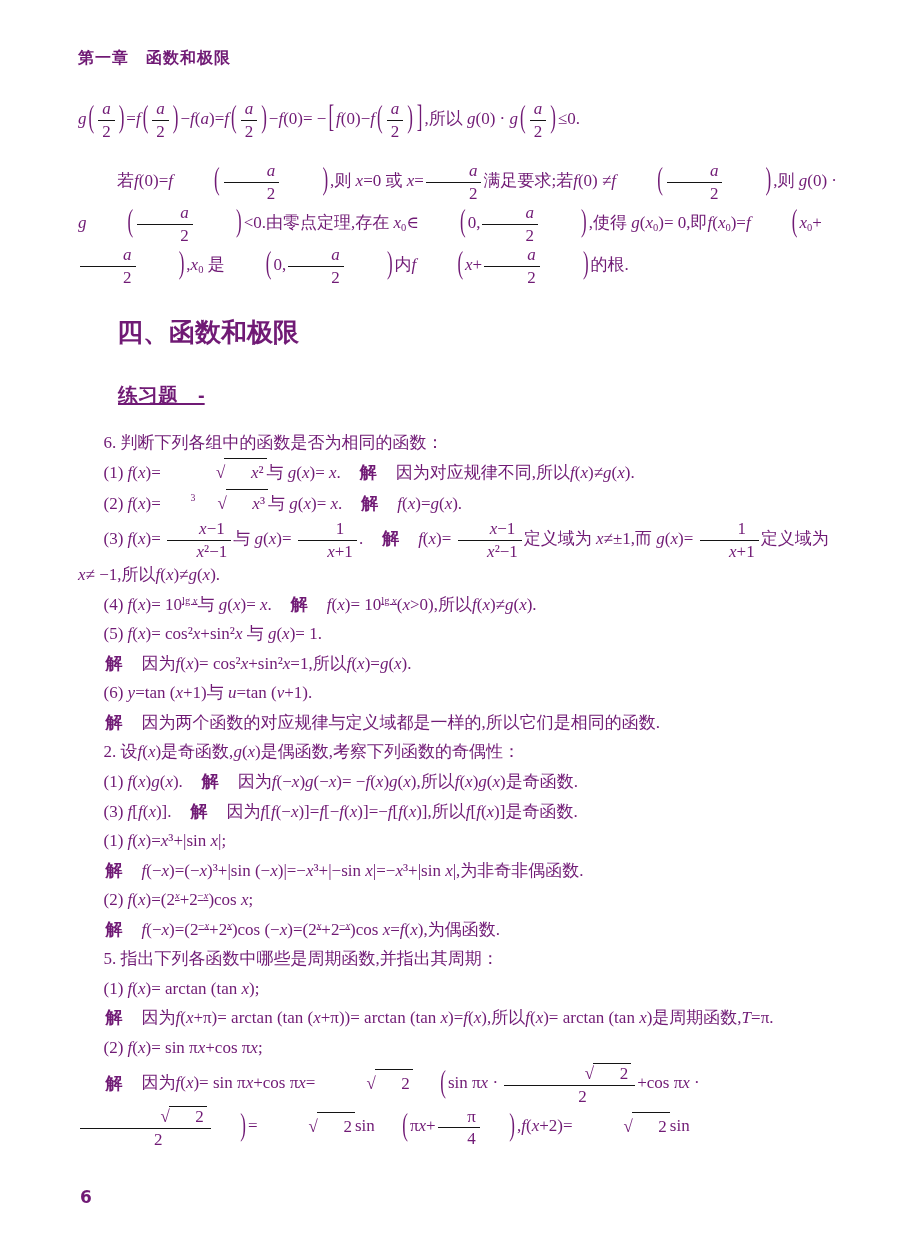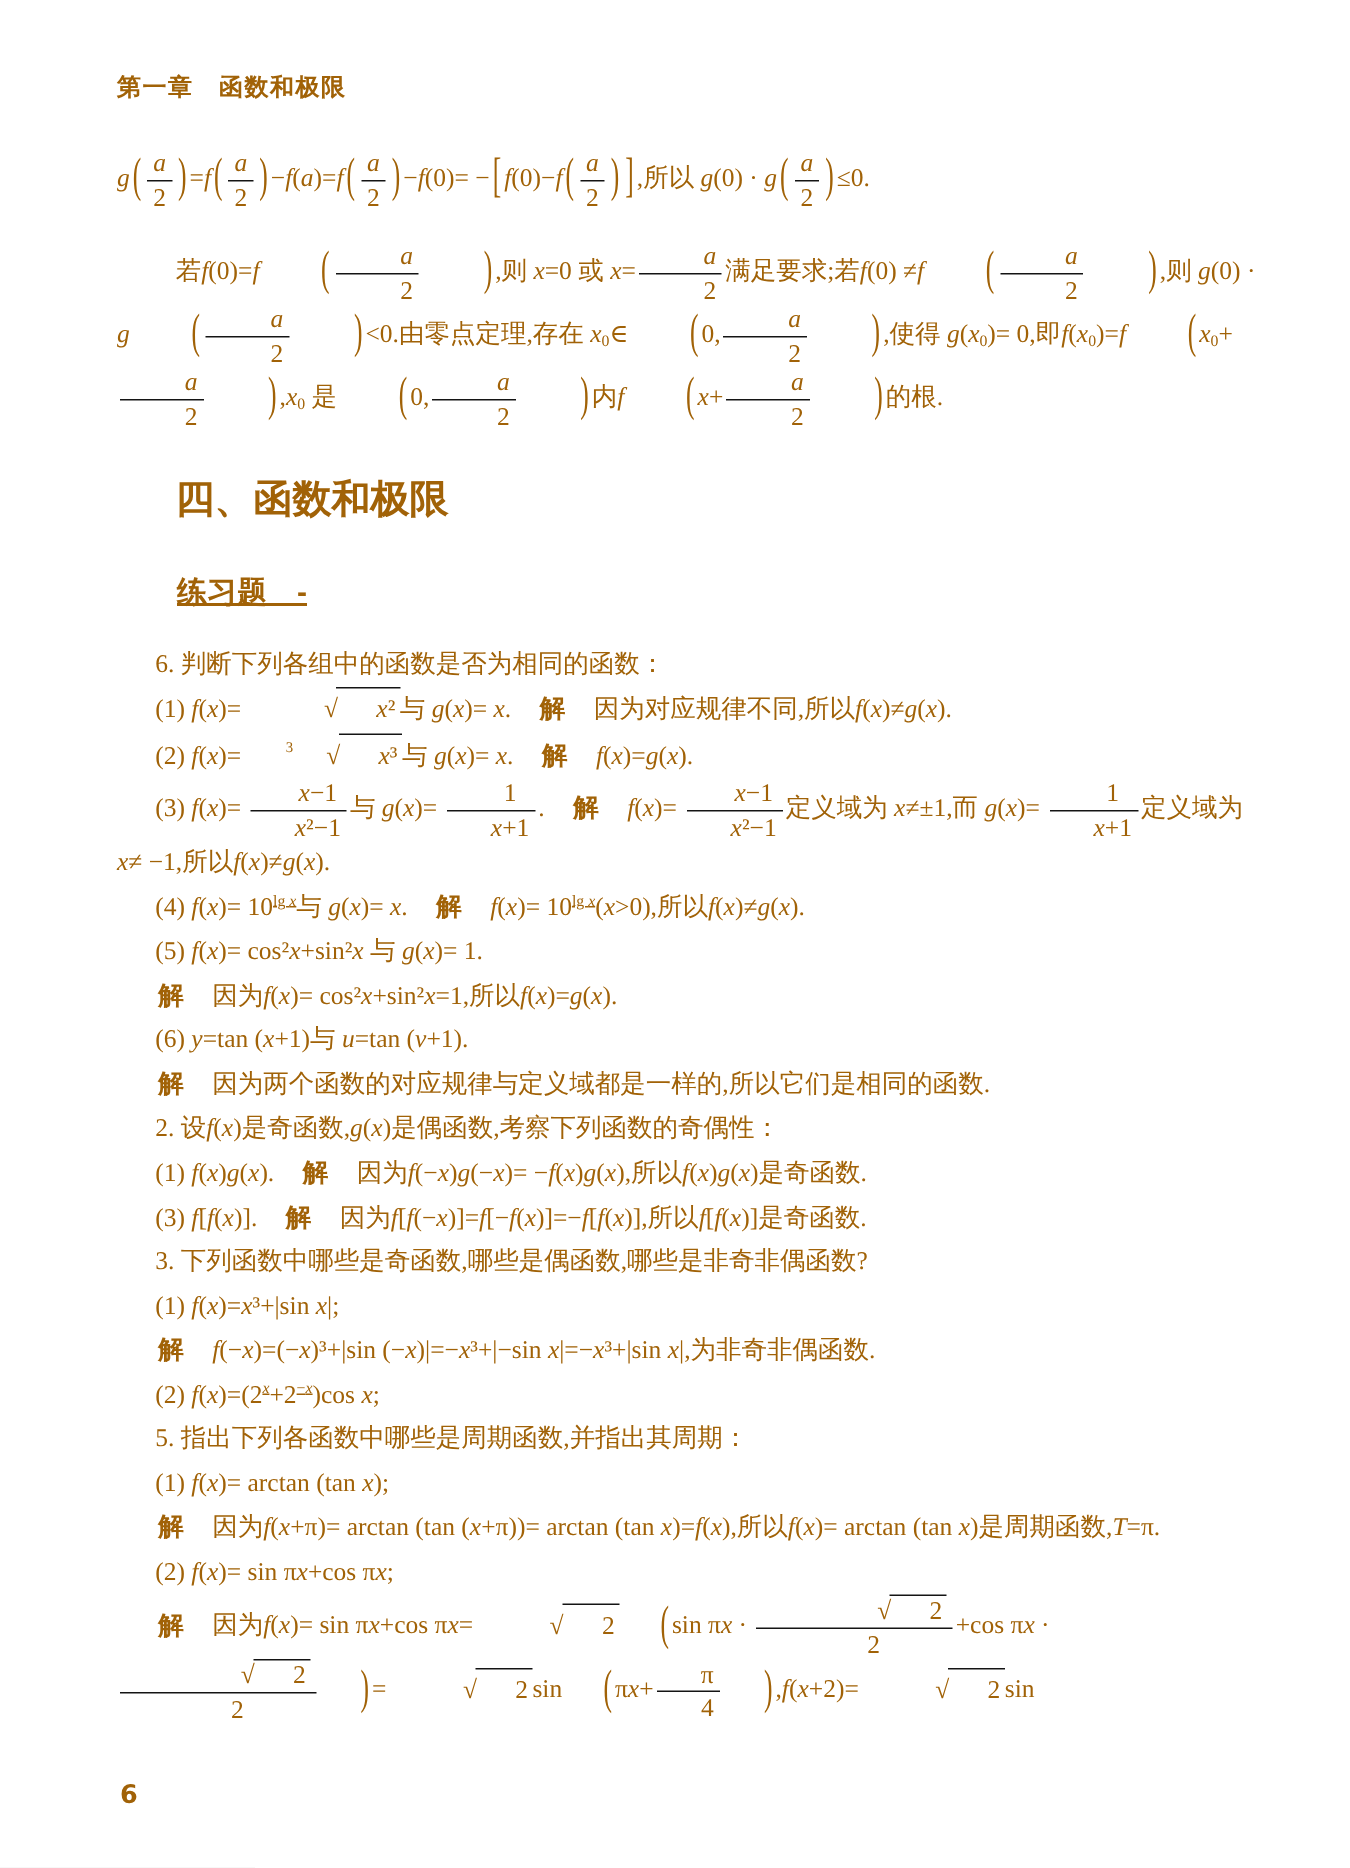--- a/index.html
+++ b/index.html
@@ -2,21 +2,21 @@
 <html><head>
 <meta charset="utf-8">
 <style>
   html,body{margin:0;padding:0;background:#f2f2f2;}
   .sheet{
     position:relative;
     width:900px;height:1245px;
     background:#ffffff;
     overflow:hidden;
     font-family:"Liberation Serif","DejaVu Serif",serif;
-    color:#a16207;
+    color:#701a75;
     box-sizing:border-box;
   }
   .page-inner{
     position:relative;
     box-sizing:border-box;
     height:100%;
     padding:48px 62px 0 78px;
   }
   .doc-header{
     font-family:"Liberation Sans","DejaVu Sans",sans-serif;
@@ -99,24 +99,24 @@
         <div class="para body">(2) <i>f</i>(<i>x</i>)= <span class="sqrt"><span class="ridx">3</span><span class="rsign">√</span><span class="rbar"><i>x</i>³</span></span>与 <i>g</i>(<i>x</i>)= <i>x</i>.　<b class="jie">解</b>　<i>f</i>(<i>x</i>)=<i>g</i>(<i>x</i>).</div>
         <div class="para body">(3) <i>f</i>(<i>x</i>)= <span class="frac"><span class="fn"><i>x</i>−1</span><span class="fd"><i>x</i>²−1</span></span>与 <i>g</i>(<i>x</i>)= <span class="frac"><span class="fn">1</span><span class="fd"><i>x</i>+1</span></span>.　<b class="jie">解</b>　<i>f</i>(<i>x</i>)= <span class="frac"><span class="fn"><i>x</i>−1</span><span class="fd"><i>x</i>²−1</span></span>定义域为 <i>x</i>≠±1,而 <i>g</i>(<i>x</i>)= <span class="frac"><span class="fn">1</span><span class="fd"><i>x</i>+1</span></span>定义域为 <i>x</i>≠ −1,所以<i>f</i>(<i>x</i>)≠<i>g</i>(<i>x</i>).</div>
         <div class="para body">(4) <i>f</i>(<i>x</i>)= 10<sup>lg <i>x</i></sup>与 <i>g</i>(<i>x</i>)= <i>x</i>.　<b class="jie">解</b>　<i>f</i>(<i>x</i>)= 10<sup>lg <i>x</i></sup>(<i>x</i>&gt;0),所以<i>f</i>(<i>x</i>)≠<i>g</i>(<i>x</i>).</div>
         <div class="para body">(5) <i>f</i>(<i>x</i>)= cos²<i>x</i>+sin²<i>x</i> 与 <i>g</i>(<i>x</i>)= 1.</div>
         <div class="para body"><b class="jie">解</b>　因为<i>f</i>(<i>x</i>)= cos²<i>x</i>+sin²<i>x</i>=1,所以<i>f</i>(<i>x</i>)=<i>g</i>(<i>x</i>).</div>
         <div class="para body">(6) <i>y</i>=tan (<i>x</i>+1)与 <i>u</i>=tan (<i>v</i>+1).</div>
         <div class="para body"><b class="jie">解</b>　因为两个函数的对应规律与定义域都是一样的,所以它们是相同的函数.</div>
         <div class="para body">2. 设<i>f</i>(<i>x</i>)是奇函数,<i>g</i>(<i>x</i>)是偶函数,考察下列函数的奇偶性：</div>
         <div class="para body">(1) <i>f</i>(<i>x</i>)<i>g</i>(<i>x</i>).　<b class="jie">解</b>　因为<i>f</i>(−<i>x</i>)<i>g</i>(−<i>x</i>)= −<i>f</i>(<i>x</i>)<i>g</i>(<i>x</i>),所以<i>f</i>(<i>x</i>)<i>g</i>(<i>x</i>)是奇函数.</div>
         <div class="para body">(3) <i>f</i>[<i>f</i>(<i>x</i>)].　<b class="jie">解</b>　因为<i>f</i>[<i>f</i>(−<i>x</i>)]=<i>f</i>[−<i>f</i>(<i>x</i>)]=−<i>f</i>[<i>f</i>(<i>x</i>)],所以<i>f</i>[<i>f</i>(<i>x</i>)]是奇函数.</div>
-        <div class="para body">3. 下列函数中哪些是奇函数,哪些是偶函数,哪些是非奇非偶函数?</div>
         <div class="para body">(1) <i>f</i>(<i>x</i>)=<i>x</i>³+|sin <i>x</i>|;</div>
         <div class="para body"><b class="jie">解</b>　<i>f</i>(−<i>x</i>)=(−<i>x</i>)³+|sin (−<i>x</i>)|=−<i>x</i>³+|−sin <i>x</i>|=−<i>x</i>³+|sin <i>x</i>|,为非奇非偶函数.</div>
         <div class="para body">(2) <i>f</i>(<i>x</i>)=(2<sup><i>x</i></sup>+2<sup>−<i>x</i></sup>)cos <i>x</i>;</div>
+        <div class="para body"><b class="jie">解</b>　<i>f</i>(−<i>x</i>)=(2<sup>−<i>x</i></sup>+2<sup><i>x</i></sup>)cos (−<i>x</i>)=(2<sup><i>x</i></sup>+2<sup>−<i>x</i></sup>)cos <i>x</i>=<i>f</i>(<i>x</i>),为偶函数.</div>
         <div class="para body">5. 指出下列各函数中哪些是周期函数,并指出其周期：</div>
         <div class="para body">(1) <i>f</i>(<i>x</i>)= arctan (tan <i>x</i>);</div>
         <div class="para body"><b class="jie">解</b>　因为<i>f</i>(<i>x</i>+π)= arctan (tan (<i>x</i>+π))= arctan (tan <i>x</i>)=<i>f</i>(<i>x</i>),所以<i>f</i>(<i>x</i>)= arctan (tan <i>x</i>)是周期函数,<i>T</i>=π.</div>
         <div class="para body">(2) <i>f</i>(<i>x</i>)= sin π<i>x</i>+cos π<i>x</i>;</div>
         <div class="para body"><b class="jie">解</b>　因为<i>f</i>(<i>x</i>)= sin π<i>x</i>+cos π<i>x</i>=<span class="sqrt"><span class="rsign">√</span><span class="rbar">2</span></span><span class="bigd">(</span>sin π<i>x</i> · <span class="frac"><span class="fn"><span class="sqrt"><span class="rsign">√</span><span class="rbar">2</span></span></span><span class="fd">2</span></span>+cos π<i>x</i> · <span class="frac"><span class="fn"><span class="sqrt"><span class="rsign">√</span><span class="rbar">2</span></span></span><span class="fd">2</span></span><span class="bigd">)</span>=<span class="sqrt"><span class="rsign">√</span><span class="rbar">2</span></span>sin<span class="bigd">(</span>π<i>x</i>+<span class="frac"><span class="fn">π</span><span class="fd">4</span></span><span class="bigd">)</span>,<i>f</i>(<i>x</i>+2)=<span class="sqrt"><span class="rsign">√</span><span class="rbar">2</span></span>sin</div>
       </div>
     <div class="page-num">6</div>
   </div>
 </div>
 

